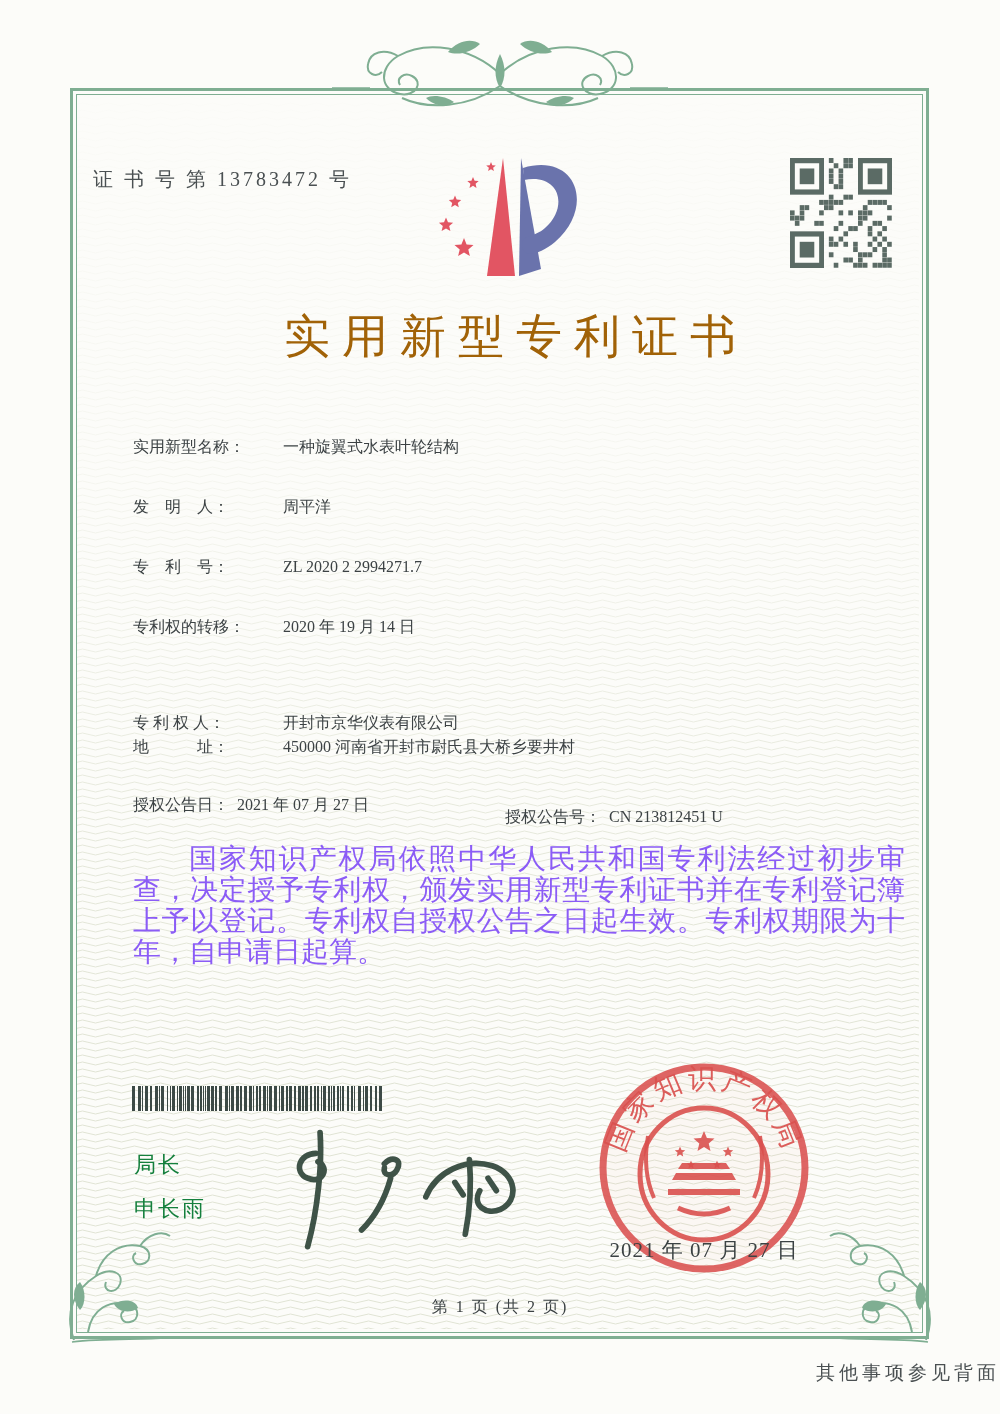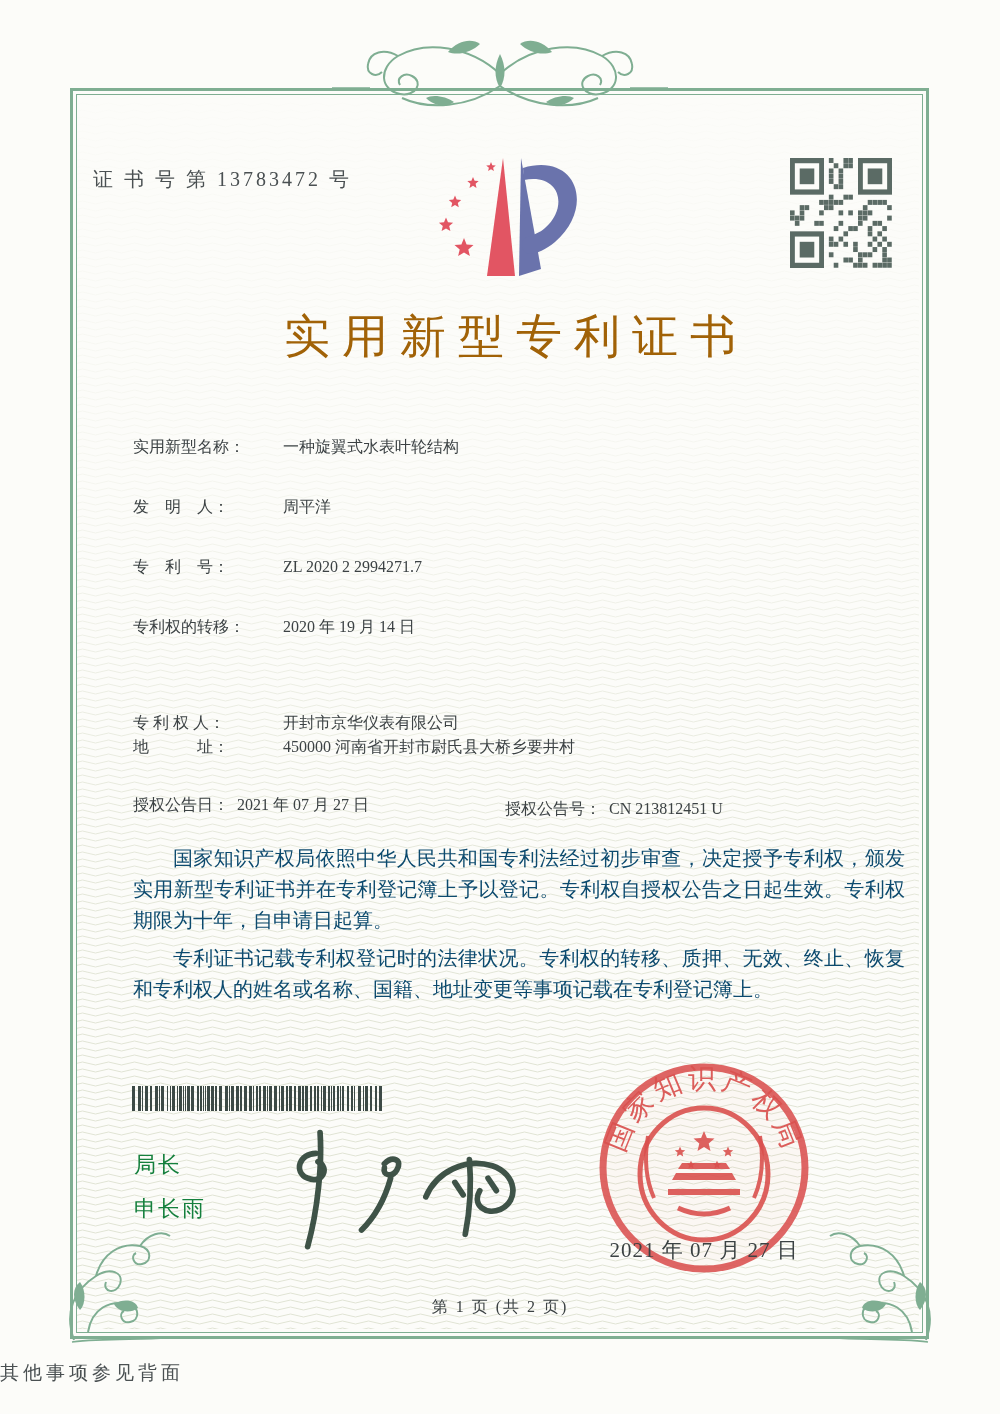--- a/index.html
+++ b/index.html
@@ -13,28 +13,28 @@
   .guilloche{position:absolute;left:76px;top:94px;width:843px;height:1235px;z-index:0;}
   .fade{position:absolute;left:76px;top:94px;width:843px;height:1235px;z-index:0;
         background:linear-gradient(180deg,rgba(252,252,249,.96) 0%,rgba(252,252,249,.75) 30%,rgba(252,252,249,.15) 62%,rgba(252,252,249,0) 80%);}
   .content{position:relative;z-index:2;}
   .cert-no{left:93px;top:166px;font-size:20px;letter-spacing:3px;color:#4a5052;}
   .title{left:0;top:306px;width:100%;text-align:center;font-size:46px;letter-spacing:12px;
          color:#a16207;font-weight:500;margin-left:16px;}
   .row{left:133px;font-size:16px;white-space:nowrap;}
   .row .lbl{display:inline-block;min-width:142px;}
   .row .val{margin-left:8px;}
-  .grant-right{position:absolute;left:372px;top:4px;white-space:nowrap;}
-  .paras{left:133px;top:843px;width:772px;font-size:20px;line-height:31px;text-align:justify;color:#0c4a6e;}
+  .grant-right{position:absolute;left:372px;top:12px;white-space:nowrap;}
+  .paras{left:133px;top:843px;width:772px;font-size:28px;line-height:31px;text-align:justify;color:#8b5cf6;}
   .paras p{margin:0 0 7px 0;text-indent:2em;}
   .signer{left:134px;font-size:22px;letter-spacing:2px;color:#15803d;}
   .seal-date{left:592px;top:1236px;width:224px;text-align:center;font-size:21px;
              letter-spacing:1px;color:#3b4243;z-index:4;}
   .page-info{left:0;top:1297px;width:100%;text-align:center;font-size:16px;letter-spacing:2px;}
-  .back-note{left:0;top:1360px;width:100%;text-align:left;font-size:19px;letter-spacing:4px;color:#4a5052;}
+  .back-note{left:0;top:1360px;width:100%;text-align:right;font-size:19px;letter-spacing:4px;color:#4a5052;}
   svg{display:block;}
 </style>
 </head>
 <body>
 
 <div class="page">
 
   <svg class="guilloche" width="843" height="1235">
     <defs>
       <pattern id="wave" width="26" height="7" patternUnits="userSpaceOnUse">
@@ -224,21 +224,20 @@
     </div>
     <div class="abs row" style="top:795px">
       <span>授权公告日：</span><span class="val">2021 年 07 月 27 日</span>
       <span class="grant-right">
         <span>授权公告号：</span><span class="val">CN 213812451 U</span>
       </span>
     </div>
 
     <div class="abs paras">
       <p>国家知识产权局依照中华人民共和国专利法经过初步审查，决定授予专利权，颁发实用新型专利证书并在专利登记簿上予以登记。专利权自授权公告之日起生效。专利权期限为十年，自申请日起算。</p>
-      <p>专利证书记载专利权登记时的法律状况。专利权的转移、质押、无效、终止、恢复和专利权人的姓名或名称、国籍、地址变更等事项记载在专利登记簿上。</p>
     </div>
 
     <svg class="abs" id="barcode" style="left:132px;top:1086px" width="258" height="25" viewBox="0 0 258 25">
         <rect x="0" y="0" width="3" height="25" fill="#3d4a46"></rect>
         <rect x="6" y="0" width="3" height="25" fill="#3d4a46"></rect>
         <rect x="10" y="0" width="1" height="25" fill="#3d4a46"></rect>
         <rect x="13" y="0" width="3" height="25" fill="#3d4a46"></rect>
         <rect x="18" y="0" width="2" height="25" fill="#3d4a46"></rect>
         <rect x="23" y="0" width="3" height="25" fill="#3d4a46"></rect>
         <rect x="27" y="0" width="1" height="25" fill="#3d4a46"></rect>

